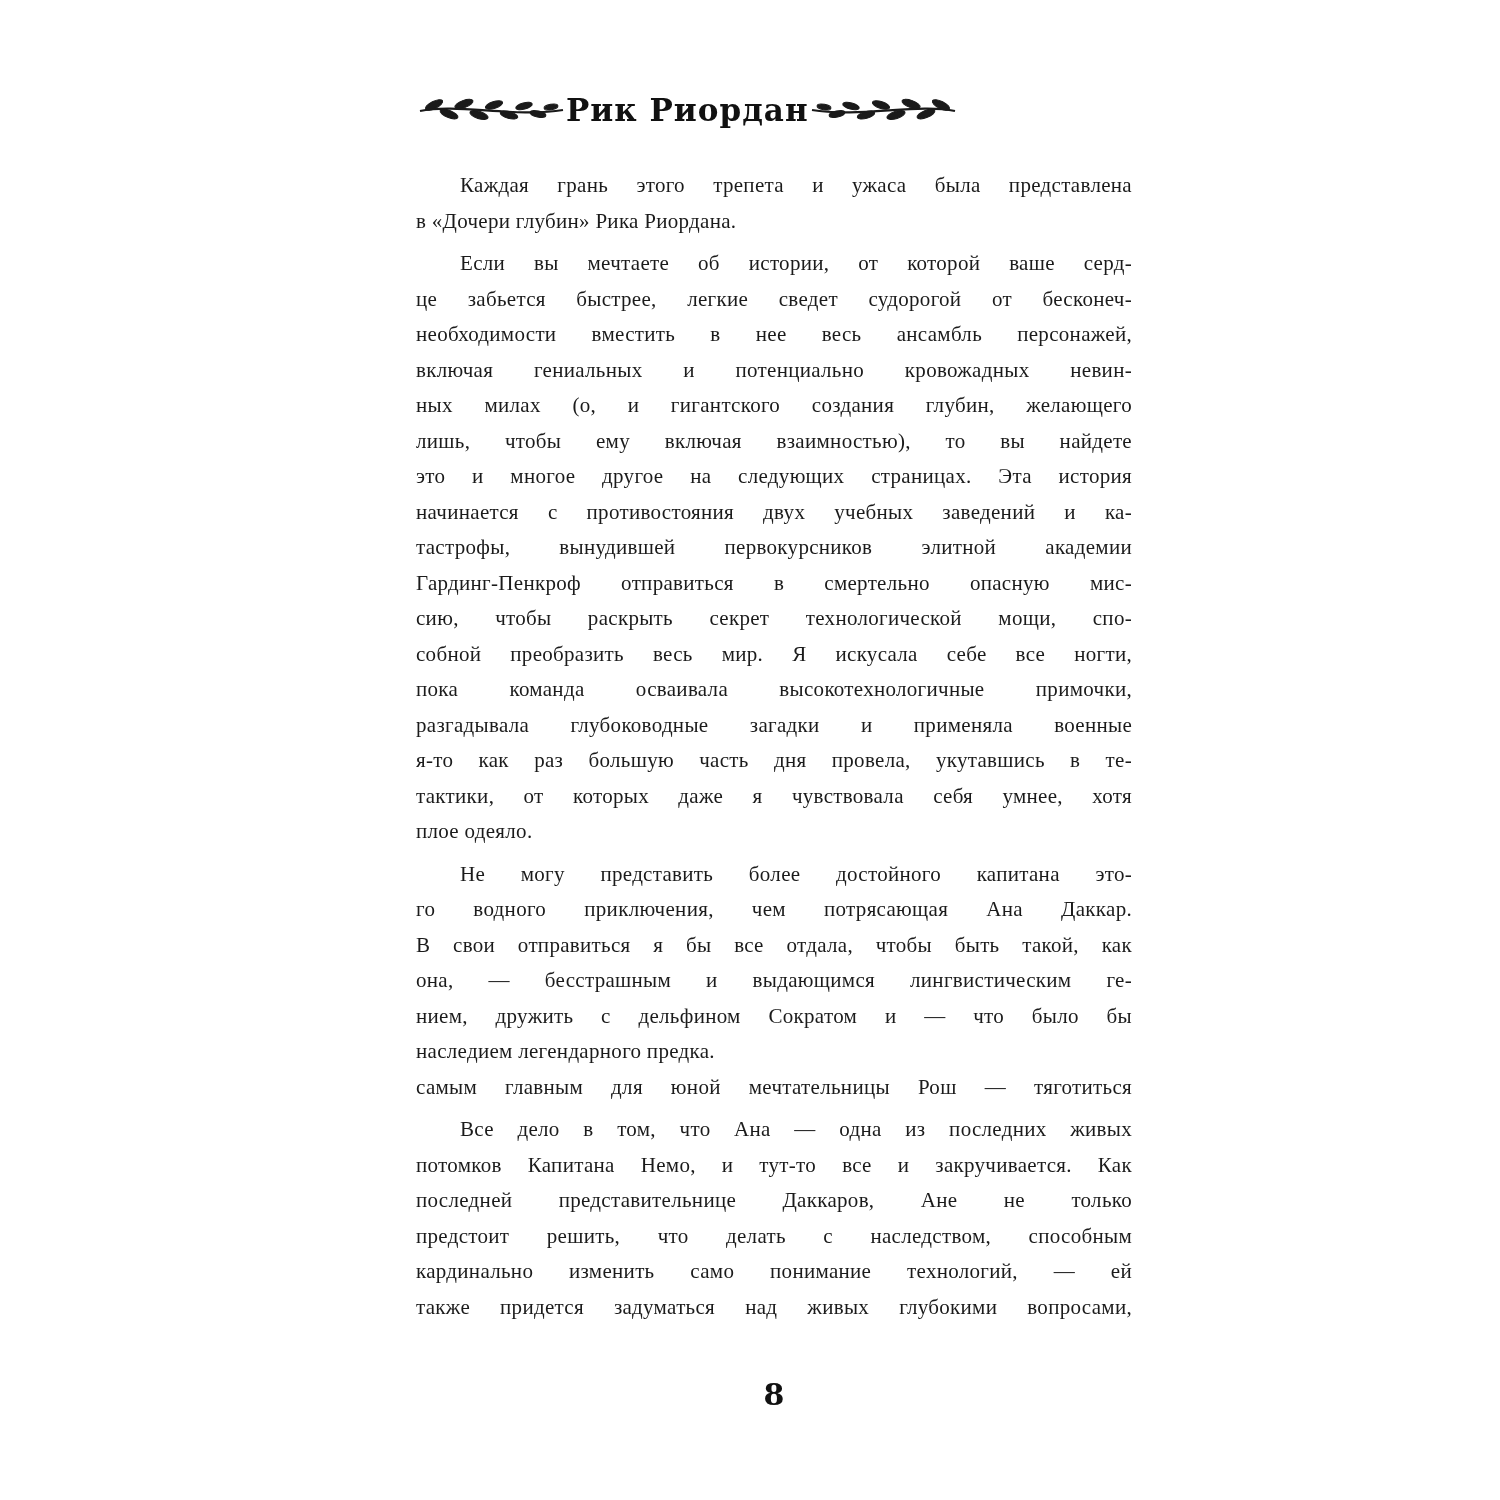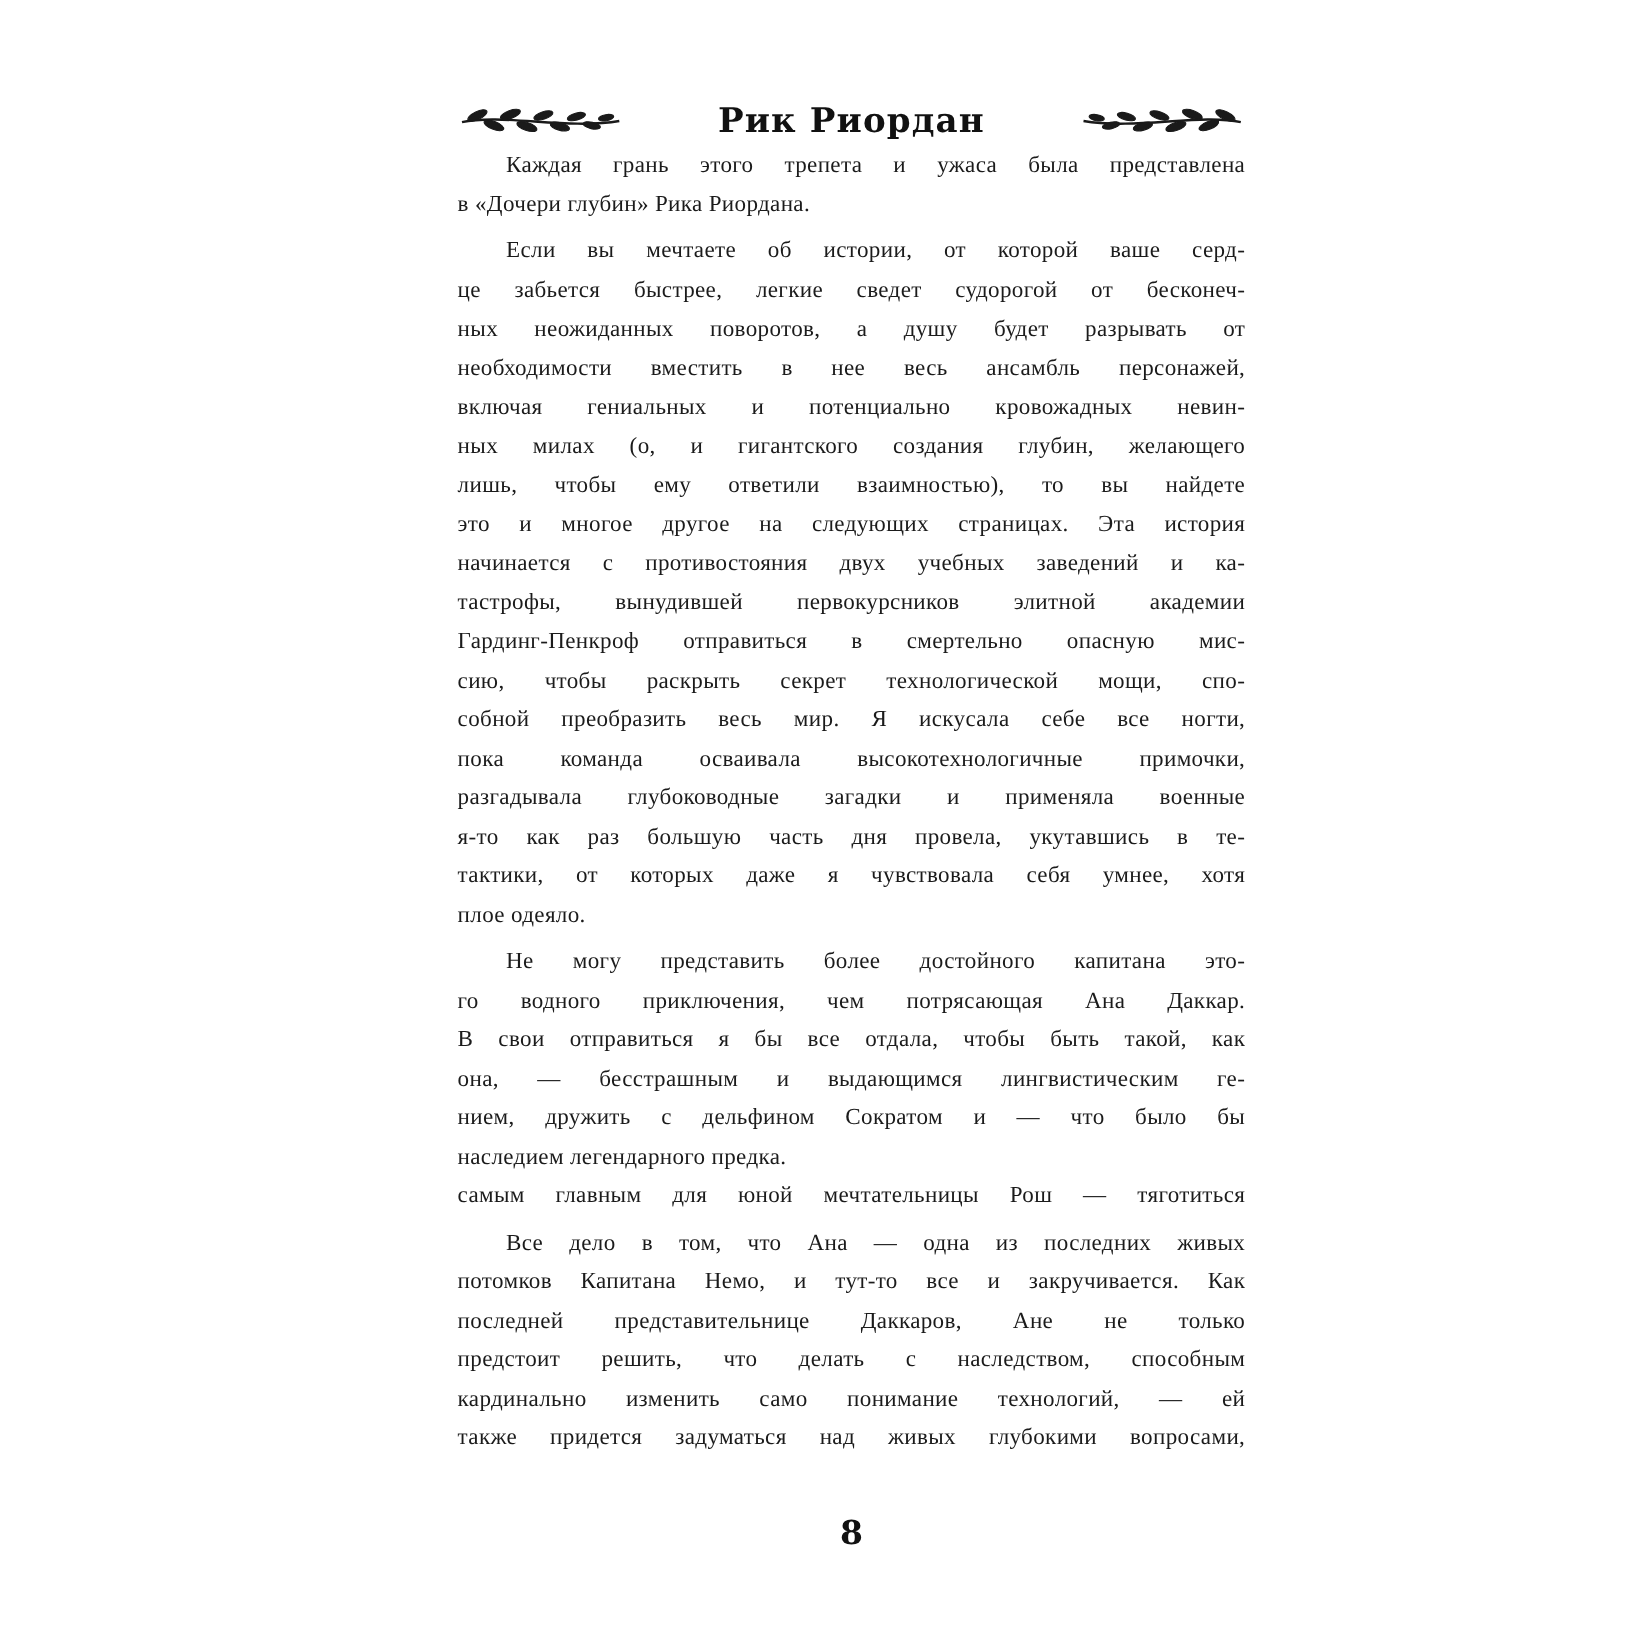--- a/index.html
+++ b/index.html
@@ -18,22 +18,22 @@
   }
   .content {
     position: absolute;
     left: 416px;
     top: 88px;
     width: 716px;
   }
   .header {
     display: flex;
     align-items: center;
-    justify-content: space-between;
     height: 44px;
+    margin-bottom: 36px;
   }
   .title {
     margin: 0;
     font-family: "DejaVu Serif", "Liberation Serif", serif;
     font-size: 31px;
     font-weight: 700;
     letter-spacing: 1px;
     color: #111;
     white-space: nowrap;
   }
@@ -120,25 +120,24 @@
     <div class="textblock">
 
       <p class="para">
         <span class="bline pfirst">Каждая грань этого трепета и ужаса была представлена</span>
         <span class="bline pend">в «Дочери глубин» Рика Риордана.</span>
       </p>
 
       <p class="para">
         <span class="bline pfirst">Если вы мечтаете об истории, от которой ваше серд-</span>
         <span class="bline">це забьется быстрее, легкие сведет судорогой от бесконеч-</span>
-        <span class="bline">ных неожиданных поворотов, а душу будет разрывать от</span>
         <span class="bline">необходимости вместить в нее весь ансамбль персонажей,</span>
         <span class="bline">включая гениальных и потенциально кровожадных невин-</span>
         <span class="bline">ных милах (о, и гигантского создания глубин, желающего</span>
-        <span class="bline">лишь, чтобы ему ответили взаимностью), то вы найдете</span>
+        <span class="bline">лишь, чтобы ему включая взаимностью), то вы найдете</span>
         <span class="bline">это и многое другое на следующих страницах. Эта история</span>
         <span class="bline">начинается с противостояния двух учебных заведений и ка-</span>
         <span class="bline">тастрофы, вынудившей первокурсников элитной академии</span>
         <span class="bline">Гардинг-Пенкроф отправиться в смертельно опасную мис-</span>
         <span class="bline">сию, чтобы раскрыть секрет технологической мощи, спо-</span>
         <span class="bline">собной преобразить весь мир. Я искусала себе все ногти,</span>
         <span class="bline">пока команда осваивала высокотехнологичные примочки,</span>
         <span class="bline">разгадывала глубоководные загадки и применяла военные</span>
         <span class="bline">я-то как раз большую часть дня провела, укутавшись в те-</span>
         <span class="bline">тактики, от которых даже я чувствовала себя умнее, хотя</span>

